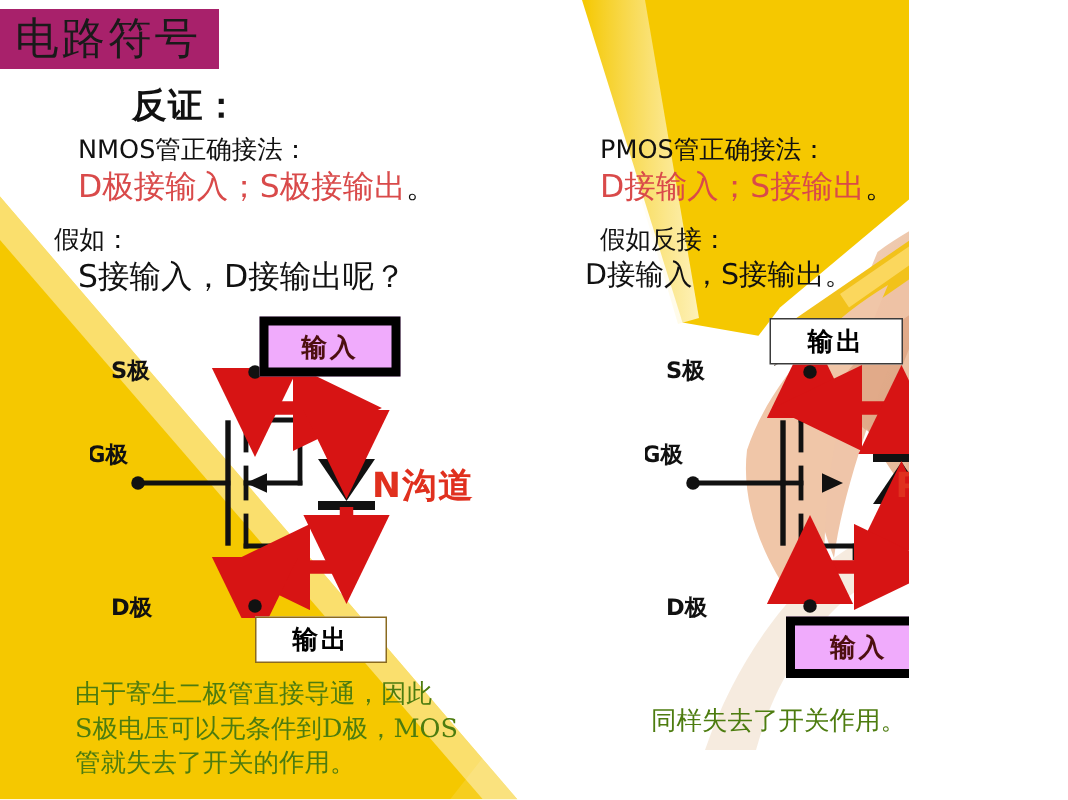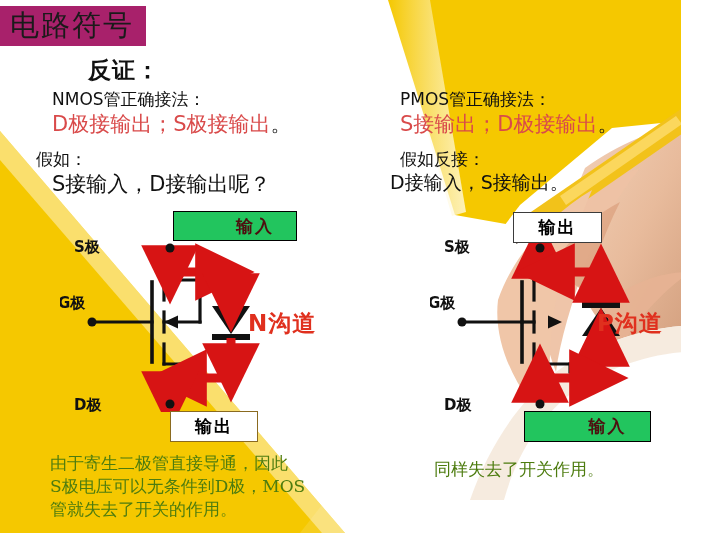--- a/index.html
+++ b/index.html
@@ -3,21 +3,21 @@
 <meta charset="utf-8">
 <style>
   html,body{margin:0;padding:0;}
   body{
     width:712px;height:533px;
     background:#ffffff;
     font-family:"Liberation Sans","DejaVu Sans",sans-serif;
     overflow:hidden;
     position:relative;
   }
-  #stage{position:absolute;inset:0;width:681px;height:533px;overflow:hidden;background:#fff;}
+  #stage{position:absolute;inset:0;width:606px;height:533px;overflow:hidden;background:#fff;}
 
   
   .bg-layer{position:absolute;inset:0;width:712px;height:533px;}
 
   
   .title-box{
     position:absolute;left:0;top:6px;
     background:#a8216b;
     padding:2px 12px 4px 10px;
     z-index:8;
@@ -51,30 +51,30 @@
   .r2 .blk{color:#111;}
   .r3{left:400px;top:148px;font-size:17px;}
   .r4{left:390px;top:170px;font-size:19px;}
 
   .foot{
     font-family:"DejaVu Serif","Liberation Serif",serif;
     font-size:17px;line-height:23px;color:#4d7c0f;
     white-space:pre-line;
   }
   .foot-left{left:50px;top:452px;}
-  .foot-right{left:434px;top:458px;font-size:17px;}
+  .foot-right{left:434px;top:470px;font-size:17px;}
 
   
   .iobox{
     position:absolute;z-index:7;
     display:flex;align-items:center;justify-content:center;
     font-family:"DejaVu Sans","Liberation Sans",sans-serif;
     font-size:17px;font-weight:bold;letter-spacing:2px;
   }
-  .iobox.filled{background:#22c55e;color:#4d0f0f;border:1px solid #000000;padding-left:40px;}
+  .iobox.filled{background:#f0abfc;color:#4d0f0f;border:6px solid #000000;}
   .iobox.hollow{background:#ffffff;color:#000000;border:1.5px solid #8a6a20;}
   .iobox.hollow.dark{border:1.5px solid #3b3b3b;}
 
   #box-in-left {left:173px;top:211px;width:82px;height:28px;}
   #box-out-left{left:170px;top:411px;width:86px;height:29px;}
   #box-out-right{left:513px;top:212px;width:87px;height:29px;}
   #box-in-right{left:524px;top:411px;width:85px;height:29px;}
 
   
   .chan{
@@ -153,26 +153,26 @@
     <path d="M 300,533 L 345,533 L 322,505 Z" fill="#ffffff" opacity="0.12"></path>
   </svg>
 
   <div class="title-box">
     <span>电路符号</span>
   </div>
 
   <div class="txt para l1">NMOS管正确接法：</div>
 
   <div class="txt heading">反证：</div>
-  <div class="txt para l2"><span>D极接输出；</span><span>S极接输出</span><span class="blk">。</span></div>
+  <div class="txt para l2"><span>D极接输入；</span><span>S极接输出</span><span class="blk">。</span></div>
   <div class="txt para l3">假如：</div>
   <div class="txt para l4">S接输入，D接输出呢？</div>
 
   <div class="txt para r1">PMOS管正确接法：</div>
-  <div class="txt para r2"><span>S接输出；</span><span>D极接输出</span><span class="blk">。</span></div>
+  <div class="txt para r2"><span>D接输入；</span><span>S接输出</span><span class="blk">。</span></div>
   <div class="txt para r3">假如反接：</div>
   <div class="txt para r4">D接输入，S接输出。</div>
 
   <div id="box-in-left" class="iobox filled">输入</div>
   <div id="box-out-left" class="iobox hollow">输出</div>
   <div id="box-out-right" class="iobox hollow dark">输出</div>
   <div id="box-in-right" class="iobox filled">输入</div>
 
   <div id="chan-p" class="chan">P沟道</div>
   <div id="chan-n" class="chan">N沟道</div>

